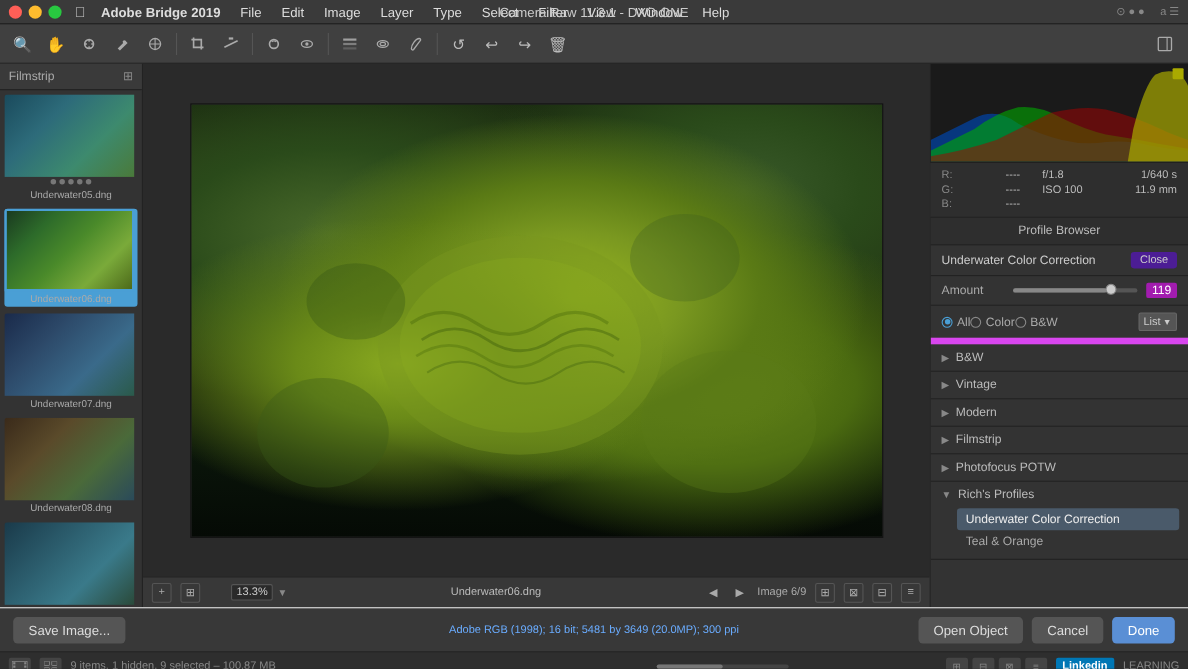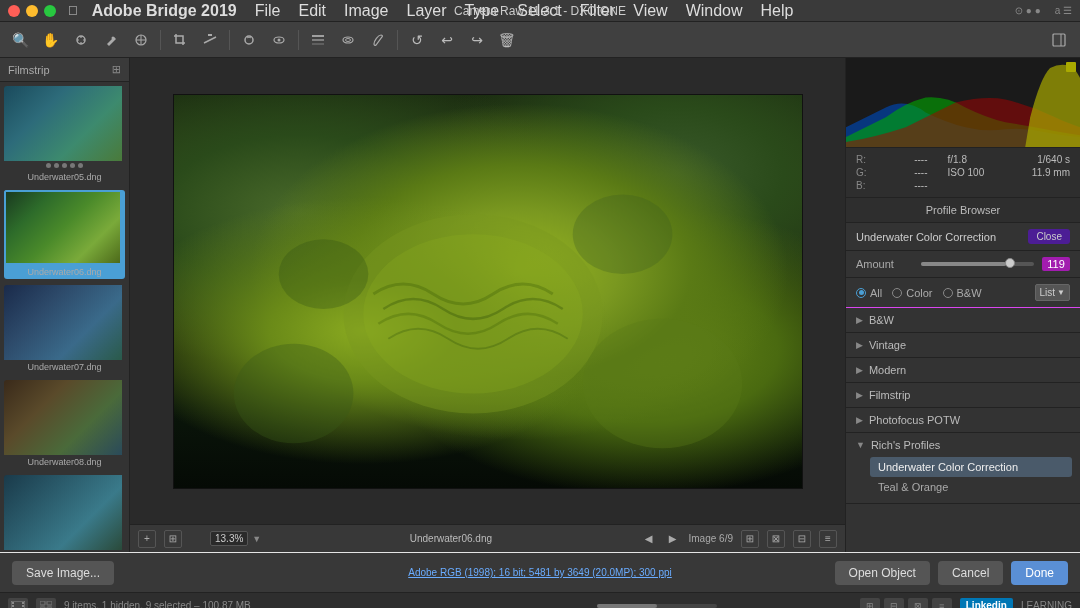--- a/index.html
+++ b/index.html
@@ -45,21 +45,21 @@
     }
     #menu-bar {
       display: flex;
       align-items: center;
       gap: 2px;
       flex: 1;
     }
     .menu-item {
       padding: 0 8px;
       color: #ddd;
-      font-size: 16px;
+      font-size: 12px;
       cursor: pointer;
       height: 22px;
       display: flex;
       align-items: center;
     }
     .menu-item.app-name { font-weight: bold; }
     #title-center {
       position: absolute;
       left: 50%;
       transform: translateX(-50%);
@@ -406,22 +406,21 @@
       font-size: 11px;
       min-width: 28px;
       text-align: center;
     }
 
     
     #filter-tabs {
       display: flex;
       align-items: center;
       padding: 6px 10px;
-      gap: 10px;
-      border-bottom: 1px solid #d946ef;
+      border-bottom: 6px solid #d946ef;
     }
     .filter-option {
       display: flex;
       align-items: center;
       gap: 4px;
       font-size: 11px;
       color: #aaa;
       cursor: pointer;
     }
     .radio-btn {
@@ -517,21 +516,21 @@
       color: white;
     }
     #bottom-info {
       position: absolute;
       left: 50%;
       transform: translateX(-50%);
       font-size: 10px;
       color: #888;
       text-align: center;
     }
-    #bottom-info a { color: #6aacff; text-decoration: underline; cursor: pointer; }
+    #bottom-info a { color: #6aacff; cursor: pointer; }
 
     
     #status-bar {
       height: 26px;
       background: #2e2e2e;
       display: flex;
       align-items: center;
       padding: 0 8px;
       border-top: 1px solid #222;
       gap: 8px;

